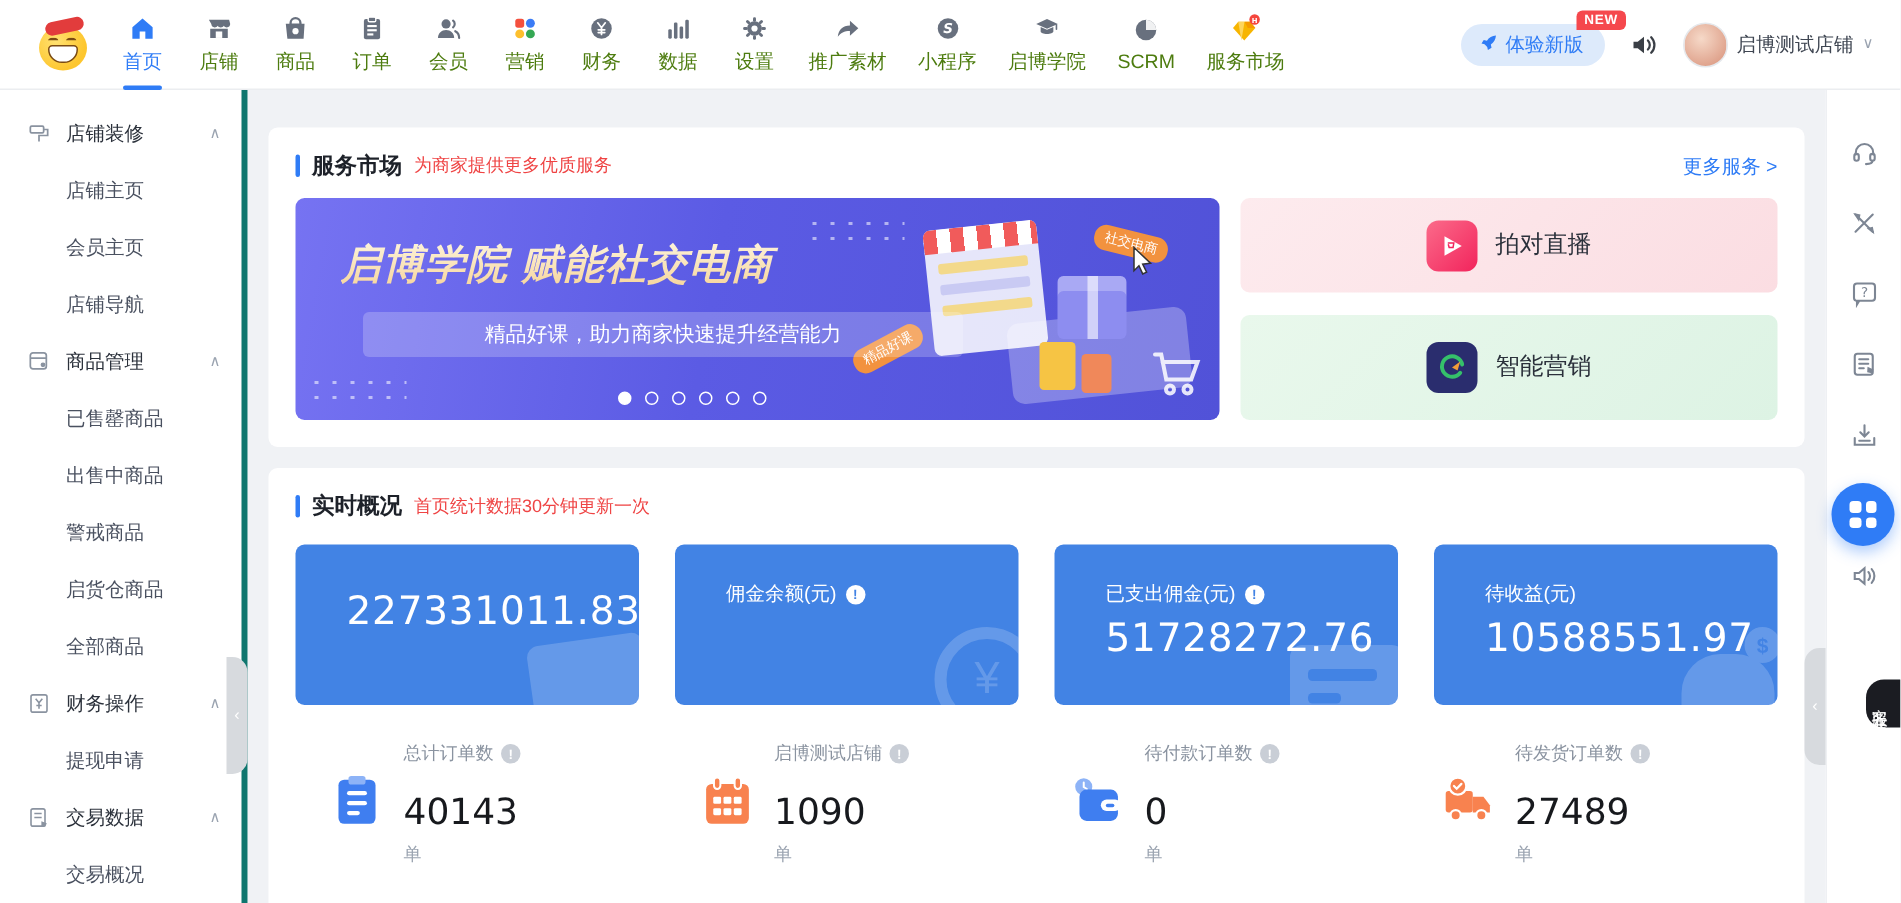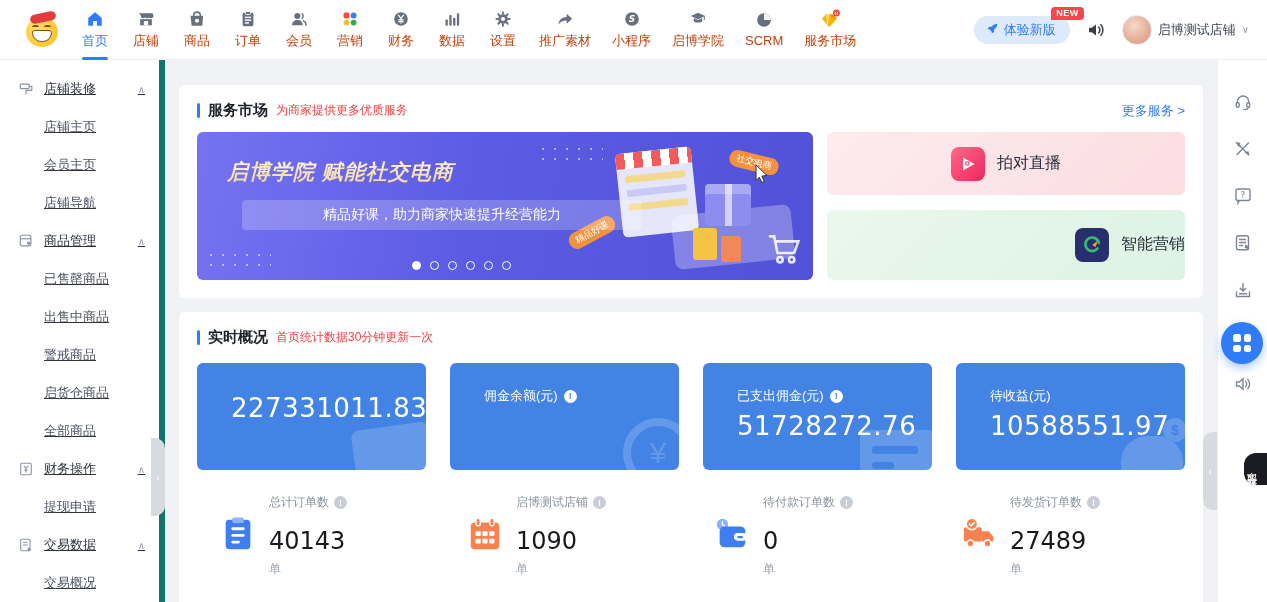--- a/index.html
+++ b/index.html
@@ -20,38 +20,38 @@
     background:radial-gradient(circle at 35% 35%, #ffe170, #fdc62e 70%); }
   .logo .hat{ position:absolute; left:8px; top:2px; width:26px; height:9px; border-radius:6px;
     background:#e23c3c; transform:rotate(-12deg); }
   .logo .mouth{ position:absolute; left:10px; top:19px; width:20px; height:12px;
     background:#fff; border:1.5px solid #7a4a12; border-radius:3px 3px 10px 10px; }
   .logo .eye{ position:absolute; top:14px; width:7px; height:4px; border-top:2px solid #7a4a12; border-radius:50%;}
   .logo .eye.l{ left:10px;} .logo .eye.r{ left:22px;}
   .nav{ display:flex; align-items:stretch; gap:17px; height:60px; }
   .nav-item{ display:flex; flex-direction:column; align-items:center; justify-content:center;
     gap:4px; cursor:pointer; position:relative; padding:0 2px; min-width:34px;}
-  .nav-item .nav-label{ font-size:13px; color:#c2410c; white-space:nowrap; }
+  .nav-item .nav-label{ font-size:13px; color:#4d7c0f; white-space:nowrap; }
   .nav-item.active .nav-label{ color:#2f7cf6; }
   .nav-item.active:after{ content:""; position:absolute; bottom:0; left:50%; transform:translateX(-50%);
     width:26px; height:3px; background:#2f7cf6; border-radius:2px; }
   .nav-ico{ height:18px; display:flex; align-items:center; }
   .hdr-right{ margin-left:auto; display:flex; align-items:center; gap:16px; }
   .try-new{ position:relative; background:#ddeafb; color:#2f7cf6; font-size:13px;
     border-radius:14px; padding:5px 14px 5px 12px; display:flex; align-items:center; gap:5px; cursor:pointer;}
   .new-badge{ position:absolute; top:-9px; right:-14px; background:#f5484d; color:#fff;
     font-size:9px; font-weight:bold; padding:1.5px 5px; border-radius:4px 4px 4px 0; letter-spacing:.5px;}
   .avatar{ width:30px; height:30px; border-radius:50%;
     background:radial-gradient(circle at 40% 35%, #f6d9c8, #dfa28c 75%); border:1px solid #e5e8ec;}
   .shop-sel{ display:flex; align-items:center; gap:6px; cursor:pointer; }
   .shop-name{ font-size:13px; color:#3f4652; }
   .chev{ font-size:10px; color:#9aa3b0; }
   
   .sidebar{ position:absolute; top:60px; left:0; bottom:0; width:165px; background:#fff;
-    border-right:6px solid #0f766e; padding-top:10px; z-index:20;text-decoration:underline;}
+    border-right:4px solid #0f766e; padding-top:10px; z-index:20;}
   .sb-group-hd{ display:flex; align-items:center; height:38px; padding:0 14px 0 18px;
     font-size:13px; color:#2b313b; cursor:pointer;}
   .sb-group-hd .sb-ico{ width:16px; height:16px; margin-right:10px; display:flex; }
   .sb-group-hd .sb-caret{ margin-left:auto; color:#9aa3b0; font-size:10px; }
   .sb-item{ height:38px; line-height:38px; padding-left:44px; font-size:13px; color:#4a5160; cursor:pointer;}
   
   .handle{ position:absolute; width:14px; height:78px; background:#d7dade;
     display:flex; align-items:center; justify-content:center; color:#fff; font-size:11px; cursor:pointer; z-index:25;}
   .handle.left{ left:151px; top:438px; border-radius:0 10px 10px 0; }
   .handle.right{ right:50px; top:432px; border-radius:10px 0 0 10px; }
@@ -77,21 +77,21 @@
   .hd-sub{ font-size:12px; color:#ef4444; margin-left:8px; }
   .hd-more{ margin-left:auto; font-size:13px; color:#2f7cf6; cursor:pointer; }
   
   .svc-body{ display:flex; gap:14px; padding:0 18px 18px; }
   .banner{ flex:0 0 616px; height:148px; border-radius:6px; position:relative; overflow:hidden; cursor:pointer;
     background:linear-gradient(100deg,#7673f2 0%,#5b5be4 45%,#5152d8 100%); }
   .banner .dots-pat{ position:absolute; width:66px; height:20px;
     background-image:radial-gradient(rgba(255,255,255,.55) 1.5px, transparent 1.6px);
     background-size:12px 10px; }
   .dots-pat.tr{ top:12px; right:210px; } .dots-pat.bl{ left:8px; bottom:10px; }
-  .banner-title{ margin:26px 0 0 30px; font-size:21px; font-weight:bold; font-style:italic; letter-spacing:1px;
+  .banner-title{ margin:26px 0 0 30px; font-size:27px; font-weight:bold; font-style:italic; letter-spacing:1px;
     background:linear-gradient(180deg,#fdf6e0,#f6d398); -webkit-background-clip:text; background-clip:text;
     color:transparent; white-space:nowrap; position:relative; z-index:2;}
   .banner-subband{ margin:14px 0 0 45px; width:400px; text-align:center; background:rgba(255,255,255,.22);
     border-radius:4px; color:#fff; font-size:14px; padding:6px 0; position:relative; z-index:2;}
   .banner-dots{ position:absolute; bottom:10px; left:215px; display:flex; gap:9px; z-index:3;}
   .banner-dots i{ width:9px; height:9px; border-radius:50%; border:1.5px solid #fff; }
   .banner-dots i.on{ background:#fff; }
   
   .ill{ position:absolute; right:0; top:0; width:230px; height:100%; z-index:1;}
   .store{ position:absolute; right:118px; top:18px; width:76px; height:84px; background:rgba(255,255,255,.85);
@@ -109,21 +109,21 @@
   .tag{ position:absolute; background:#f2923f; color:#fff; font-size:9px; padding:2px 7px; border-radius:8px; white-space:nowrap;}
   .tag.t1{ right:196px; top:92px; transform:rotate(-28deg); }
   .tag.t2{ right:34px; top:22px; transform:rotate(14deg); }
   .cursor{ position:absolute; right:42px; top:32px; z-index:5;}
   .svc-col{ flex:1; display:flex; flex-wrap:wrap; gap:14px; align-content:stretch;}
   .svc{ border-radius:6px; display:flex; align-items:center; justify-content:center; gap:12px; cursor:pointer;}
   .svc-label{ font-size:16px; color:#2b313b; }
   .svc.live{ width:100%; height:63px; background:linear-gradient(135deg,#fdebee,#fbdde2); }
   .svc.half{ flex:1; height:70px; }
   .svc.store-s{ background:linear-gradient(135deg,#fdeedd,#fbe3cb); }
-  .svc.mkt{ background:linear-gradient(135deg,#e9f8ec,#ddf3e4);justify-content:flex-end; }
+  .svc.mkt{ background:linear-gradient(135deg,#e9f8ec,#ddf3e4); }
   .svc-ico{ width:34px; height:34px; border-radius:8px; display:flex; align-items:center; justify-content:center;}
   .svc-ico.live-i{ background:linear-gradient(135deg,#fb6b8a,#f2245c); }
   .svc-ico.wh-i{ background:linear-gradient(135deg,#f98a2b,#f5690f); }
   .svc-ico.mk-i{ background:#2a2d6e; }
   
   .rt-card{ margin-top:14px; height:400px; }
   .stat-row{ display:flex; gap:24px; padding:4px 18px 0; }
   .stat{ flex:1; height:107px; background:#4283e4; border-radius:6px; color:#fff;
     padding:24px 0 0 34px; position:relative; overflow:hidden; cursor:pointer;}
   .stat-label{ font-size:13px; display:flex; align-items:center; gap:6px;}

